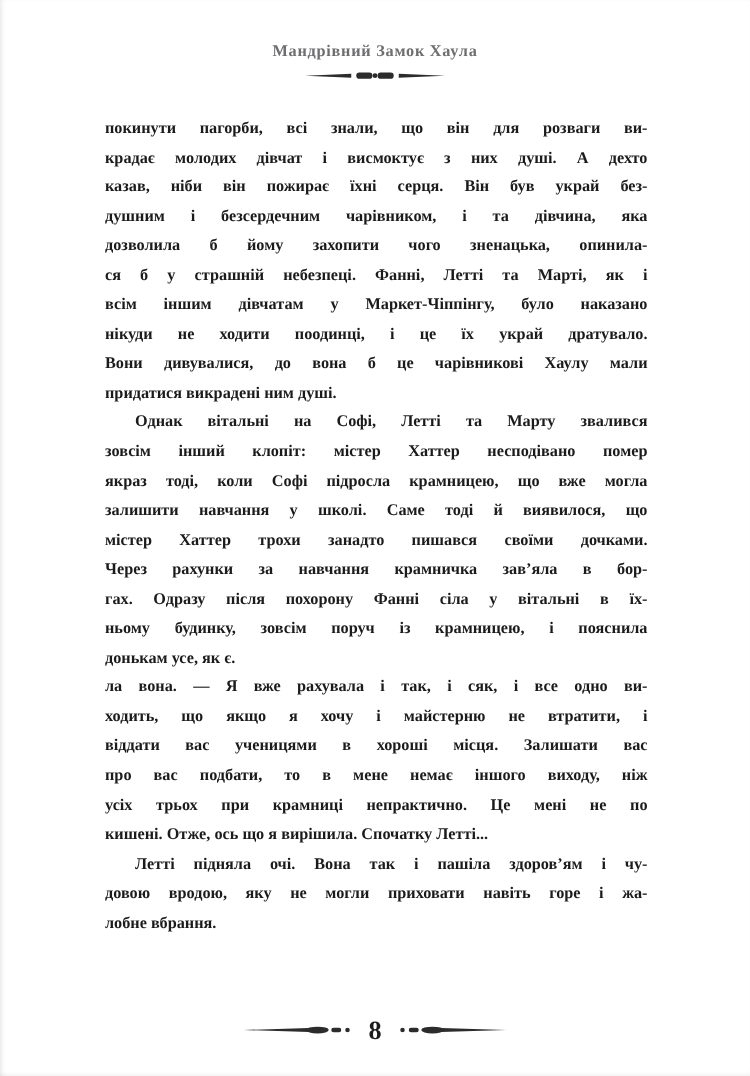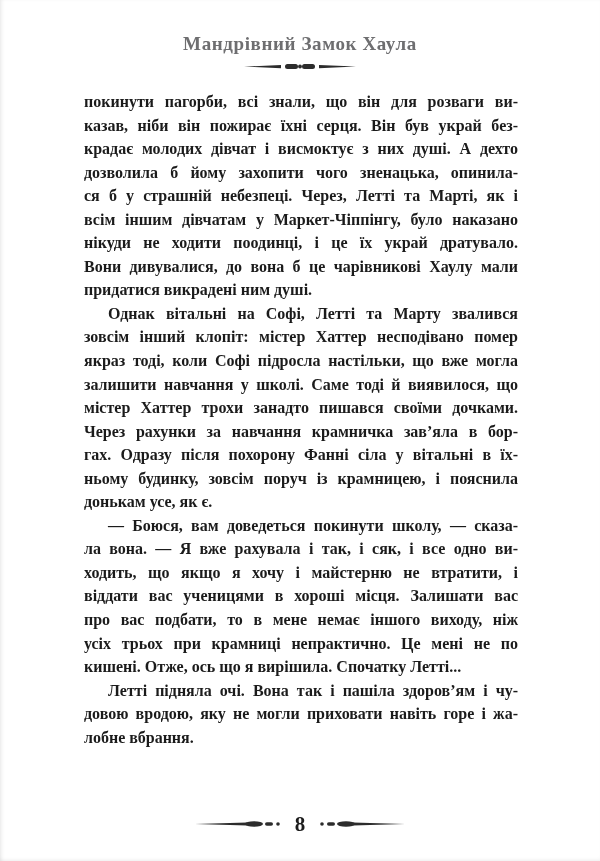--- a/index.html
+++ b/index.html
@@ -18,35 +18,35 @@
     font-family: "Liberation Serif", "DejaVu Serif", serif;
   }
   .running-header {
     position: absolute;
     top: 33px;
     left: 0;
     right: 0;
     text-align: center;
   }
   .header-title {
-    font-size: 19px;
+    font-size: 13px;
     font-weight: bold;
     letter-spacing: 0.6px;
     color: #6e6e70;
   }
   .header-ornament {
     display: block;
     margin: 7px auto 0 auto;
   }
   .body-text {
     position: absolute;
     top: 90px;
     left: 84px;
     width: 434px;
-    font-size: 16px;
+    font-size: 13px;
     font-weight: bold;
     line-height: 23.55px;
     color: #1b1b1b;
   }
   .line {
     height: 23.55px;
     text-align: justify;
     text-align-last: justify;
     white-space: normal;
   }
@@ -88,38 +88,38 @@
       <polygon class="ink" points="0,4.6 37,3.0 37,6.2"></polygon>
       <rect class="ink" x="41" y="2" width="13" height="5" rx="2.5"></rect>
       <circle class="ink" cx="56" cy="4.5" r="1.9"></circle>
       <rect class="ink" x="58" y="2" width="13" height="5" rx="2.5"></rect>
       <polygon class="ink" points="75,3.0 75,6.2 112,4.6"></polygon>
     </svg>
   </div>
 
   <div class="body-text">
       <div class="line">покинути пагорби, всі знали, що він для розваги ви-</div>
+      <div class="line">крадає молодих дівчат і висмоктує з них душі. А дехто</div>
       <div class="line">казав, ніби він пожирає їхні серця. Він був украй без-</div>
-      <div class="line">крадає молодих дівчат і висмоктує з них душі. А дехто</div>
+      <div class="line">душним і безсердечним чарівником, і та дівчина, яка</div>
       <div class="line">дозволила б йому захопити чого зненацька, опинила-</div>
-      <div class="line">ся б у страшній небезпеці. Через, Летті та Марті, як і</div>
+      <div class="line">ся б у страшній небезпеці. Фанні, Летті та Марті, як і</div>
       <div class="line">всім іншим дівчатам у Маркет-Чіппінгу, було наказано</div>
       <div class="line">нікуди не ходити поодинці, і це їх украй дратувало.</div>
       <div class="line">Вони дивувалися, до вона б це чарівникові Хаулу мали</div>
       <div class="line last">придатися викрадені ним душі.</div>
       <div class="line indent">Однак вітальні на Софі, Летті та Марту звалився</div>
       <div class="line">зовсім інший клопіт: містер Хаттер несподівано помер</div>
-      <div class="line">якраз тоді, коли Софі підросла настільки, що вже могла</div>
+      <div class="line">якраз тоді, коли Софі підросла крамницею, що вже могла</div>
       <div class="line">залишити навчання у школі. Саме тоді й виявилося, що</div>
       <div class="line">містер Хаттер трохи занадто пишався своїми дочками.</div>
       <div class="line">Через рахунки за навчання крамничка зав’яла в бор-</div>
       <div class="line">гах. Одразу після похорону Фанні сіла у вітальні в їх-</div>
       <div class="line">ньому будинку, зовсім поруч із крамницею, і пояснила</div>
       <div class="line last">донькам усе, як є.</div>
-      <div class="line indent">— Боюся, вам доведеться покинути школу, — сказа-</div>
       <div class="line">ла вона. — Я вже рахувала і так, і сяк, і все одно ви-</div>
       <div class="line">ходить, що якщо я хочу і майстерню не втратити, і</div>
       <div class="line">віддати вас ученицями в хороші місця. Залишати вас</div>
       <div class="line">про вас подбати, то в мене немає іншого виходу, ніж</div>
       <div class="line">усіх трьох при крамниці непрактично. Це мені не по</div>
       <div class="line last">кишені. Отже, ось що я вирішила. Спочатку Летті...</div>
       <div class="line indent">Летті підняла очі. Вона так і пашіла здоров’ям і чу-</div>
       <div class="line">довою вродою, яку не могли приховати навіть горе і жа-</div>
       <div class="line last">лобне вбрання.</div>
     </div>

